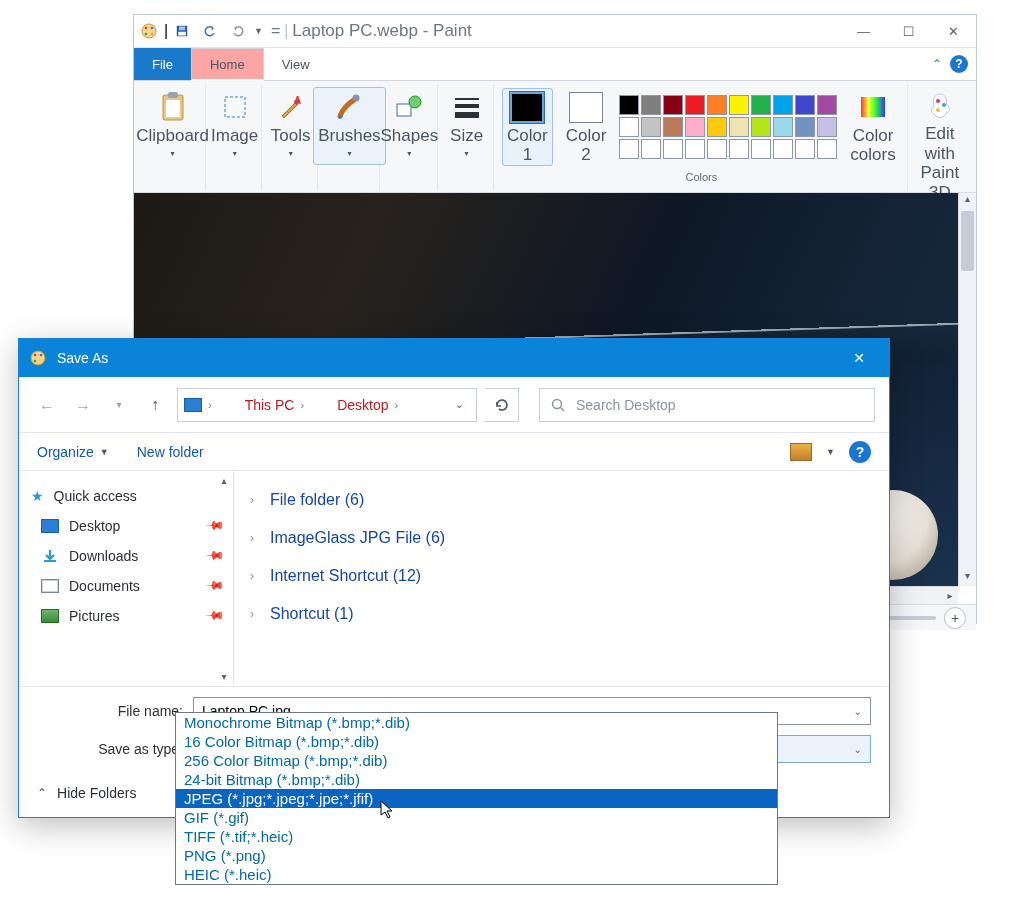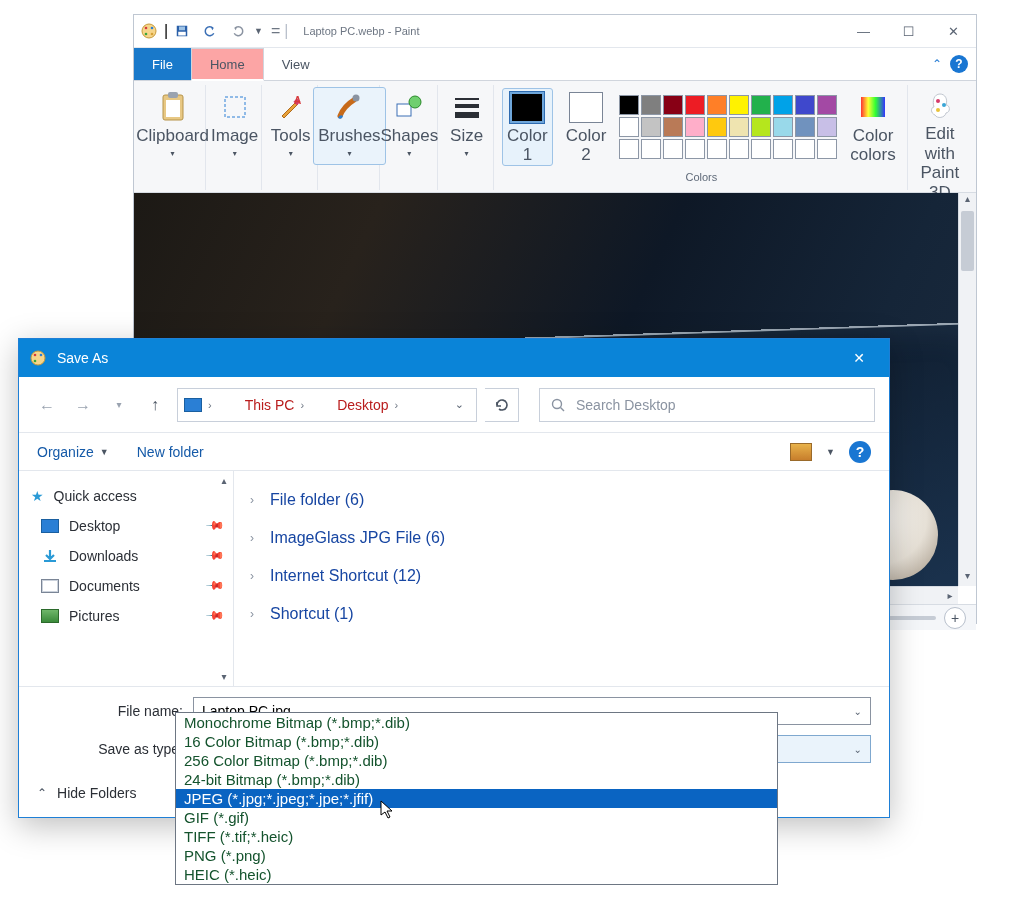--- a/index.html
+++ b/index.html
@@ -11,21 +11,21 @@
     border: 1px solid #bfc7d2; background: #fff;
   }
   .paint-titlebar {
     height: 33px; display: flex; align-items: center; padding: 0 0 0 6px;
     background: #fff; border-bottom: 1px solid #e3e7ed;
   }
   .paint-icon { width: 18px; height: 18px; margin-right: 6px; }
   .qat { display: flex; align-items: center; gap: 4px; }
   .qat button { width: 24px; height: 24px; border: none; background: transparent; display: flex; align-items: center; justify-content: center; border-radius: 2px; color: #3a5fa7; }
   .qat-sep { width: 6px; }
-  .paint-title-text { margin-left: 13px; color: #6d7683; font-size: 11px; }
+  .paint-title-text { margin-left: 2px; color: #6d7683; font-size: 17px; }
   .paint-winbtns { margin-left: auto; display: flex; }
   .paint-winbtns button { width: 45px; height: 30px; border: none; background: transparent; color: #5a6473; font-size: 13px; }
 
   .paint-tabs { height: 33px; display: flex; align-items: stretch; background: #fff; border-bottom: 1px solid #d0d5dd; position: relative; }
   .paint-tab { padding: 0 18px; display: flex; align-items: center; font-size: 13px; color: #4b5563; border: none; background: transparent; }
   .paint-tab.file { background: #1979ca; color: #fff; }
   .paint-tab.active { background: #fca5a5; border: 1px solid #d0d5dd; border-bottom: 2px solid #fff; margin-bottom: -1px; }
   .tab-right { margin-left: auto; display: flex; align-items: center; gap: 8px; padding-right: 8px; }
   .help-circle { width: 18px; height: 18px; background: #1976d2; color: #fff; border-radius: 50%; font-size: 12px; display: flex; align-items: center; justify-content: center; font-weight: bold; }
 
@@ -121,21 +121,21 @@
 
   .dlg-footer { height: 48px; display: flex; align-items: center; padding: 0 18px; }
   .hide-folders { display: flex; align-items: center; gap: 10px; font-size: 14px; color: #2b2f36; }
   .hide-folders .caret { font-size: 12px; color: #4b5563; }
 
   
   .type-dropdown {
     position: absolute; left: 175px; top: 712px; width: 603px;
     background: #fff; border: 1px solid #6d7683; z-index: 50; font-size: 15px;
   }
-  .type-dropdown .opt { padding: 1px 8px; color: #14532d; }
+  .type-dropdown .opt { padding: 1px 8px; color: #0369a1; }
   .type-dropdown .opt.selected { background: #0a64c2; color: #fff; }
 
   .cursor {
     position: absolute; left: 380px; top: 800px; z-index: 60; width: 14px; height: 20px;
   }
 
   svg { display: block; }
 </style>
 </head>
 <body>

